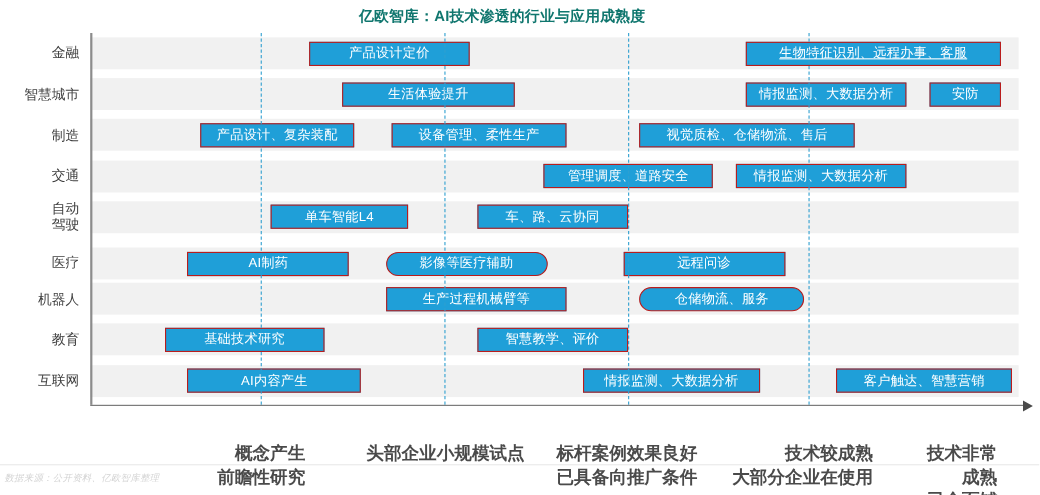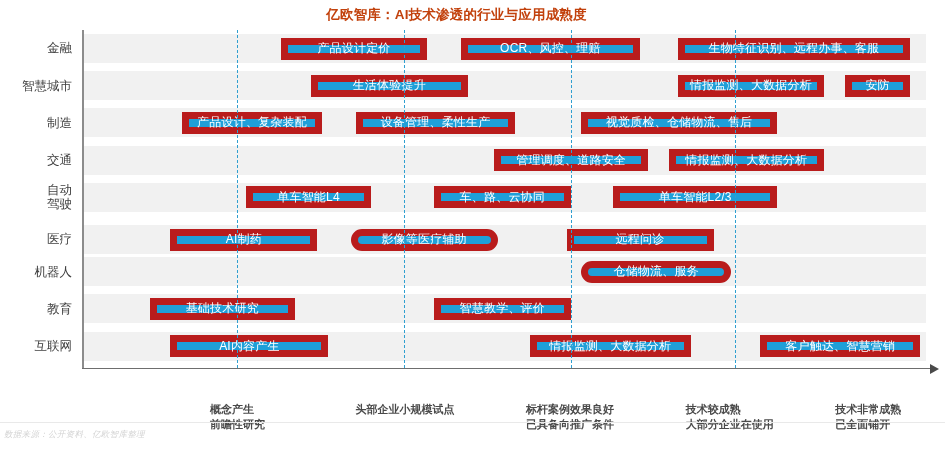--- a/index.html
+++ b/index.html
@@ -6,21 +6,21 @@
   body{
     width:945px;height:450px;
     background:#ffffff;
     font-family:"Liberation Sans","DejaVu Sans",sans-serif;
     overflow:hidden;
     position:relative;
   }
   #chart-title{
     position:absolute;left:0;top:6px;width:913px;
     text-align:center;
-    font-size:13.5px;font-weight:bold;color:#c2410c;
+    font-size:13.5px;font-weight:bold;color:#0f766e;
     letter-spacing:.2px;
   }
   #plot-wrap{
     position:absolute;left:0;top:30px;width:945px;height:345px;
   }
   
   .row{
     position:absolute;left:0;width:938px;height:37.2px;
   }
   .row-band{
@@ -50,34 +50,34 @@
     border-left:9px solid #4a4a4a;
   }
   .gridline{
     position:absolute;top:0;width:0;height:338px;
     border-left:1.4px dashed #2f9fd0;
   }
   
   .bar{
     position:absolute;height:22px;
     background:#1f9fd8;
-    border:7px solid #b91c1c;
+    border:1px solid #b91c1c;
     box-sizing:border-box;
     display:flex;align-items:center;justify-content:center;
     color:#ffffff;font-size:12px;white-space:nowrap;
     letter-spacing:.2px;
   }
   
   #x-labels{
     position:absolute;left:0;top:372px;width:945px;height:42px;
   }
   .x-label{
     position:absolute;top:0;
-    text-align:left;
-    font-size:11px;color:#4a4a4a;line-height:1.35;
+    text-align:right;
+    font-size:16px;color:#4a4a4a;line-height:1.35;
     white-space:pre-line;font-weight:bold;
     transform:translateX(-50%);
   }
   
   #footer-rule{
     position:absolute;left:0;top:422px;width:945px;height:1px;
     background:#e9e9e9;
   }
   #source-note{
     position:absolute;left:4px;top:429px;
@@ -89,22 +89,21 @@
 <body>
 
 <div id="chart-title">亿欧智库：AI技术渗透的行业与应用成熟度</div>
 
 <div id="plot-wrap">
   <div id="rows-layer">
       <div class="row" style="top: 0px;">
         <div class="row-band"></div>
         <div class="row-label">金融</div>
         <div class="bar" style="left: 280.9px; width: 146.2px; top: 7.6px;">产品设计定价</div>
-        <div class="bar" style="left: 461.1px; width: 178.5px; top: 7.6px;">OCR、风控、理赔</div>
-        <div class="bar" style="left: 677.85px; width: 232.05px; top: 7.6px;">生物特征识别、远程办事、客服</div>
+        <div class="bar" style="left: 677.85px; width: 232.05px; top: 7.6px; text-decoration: underline;">生物特征识别、远程办事、客服</div>
       </div>
       <div class="row" style="top: 37.2px;">
         <div class="row-band"></div>
         <div class="row-label">智慧城市</div>
         <div class="bar" style="left: 310.65px; width: 157.25px; top: 7.6px;">生活体验提升</div>
         <div class="bar" style="left: 677.85px; width: 146.2px; top: 7.6px;">情报监测、大数据分析</div>
         <div class="bar" style="left: 845.3px; width: 64.6px; top: 7.6px;">安防</div>
       </div>
       <div class="row" style="top: 74.4px;">
         <div class="row-band"></div>
@@ -118,32 +117,32 @@
         <div class="row-label">交通</div>
         <div class="bar" style="left: 494.25px; width: 153.85px; top: 7.6px;">管理调度、道路安全</div>
         <div class="bar" style="left: 668.5px; width: 155.55px; top: 7.6px;">情报监测、大数据分析</div>
       </div>
       <div class="row" style="top: 148.8px;">
         <div class="row-band"></div>
         <div class="row-label">自动
 驾驶</div>
         <div class="bar" style="left: 246.05px; width: 124.95px; top: 7.6px;">单车智能L4</div>
         <div class="bar" style="left: 433.9px; width: 136.85px; top: 7.6px;">车、路、云协同</div>
-        <div class="bar" style="left: 613.25px; width: 164.05px; top: 7.6px;">单车智能L2/3</div>
       </div>
       <div class="row" style="top: 191px;">
         <div class="row-band"></div>
         <div class="row-label">医疗</div>
         <div class="bar" style="left: 170.4px; width: 147.05px; top: 7.6px;">AI制药</div>
         <div class="bar" style="left: 350.6px; width: 147.05px; top: 7.6px; border-radius: 11px;">影像等医疗辅助</div>
         <div class="bar" style="left: 566.5px; width: 147.05px; top: 7.6px;">远程问诊</div>
       </div>
       <div class="row" style="top: 223.2px;">
         <div class="row-band"></div>
         <div class="row-label">机器人</div>
+        <div class="bar" style="left: 350.6px; width: 164.9px; top: 7.6px;">生产过程机械臂等</div>
         <div class="bar" style="left: 580.95px; width: 150.45px; top: 7.6px; border-radius: 11px;">仓储物流、服务</div>
       </div>
       <div class="row" style="top: 260.4px;">
         <div class="row-band"></div>
         <div class="row-label">教育</div>
         <div class="bar" style="left: 150px; width: 144.5px; top: 7.6px;">基础技术研究</div>
         <div class="bar" style="left: 433.9px; width: 136.85px; top: 7.6px;">智慧教学、评价</div>
       </div>
       <div class="row" style="top: 297.6px;">
         <div class="row-band"></div>

